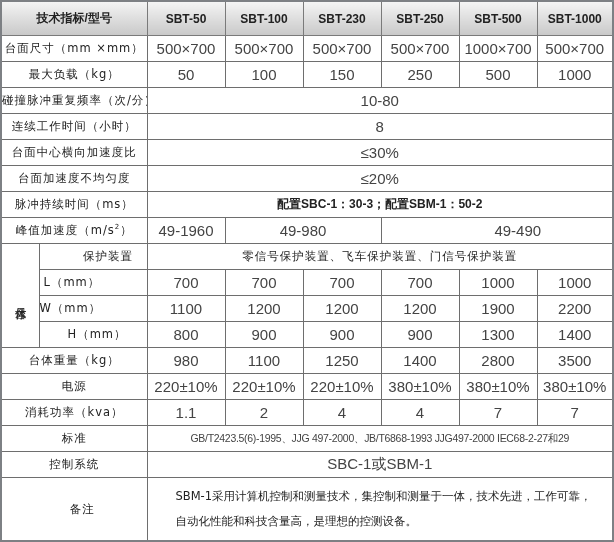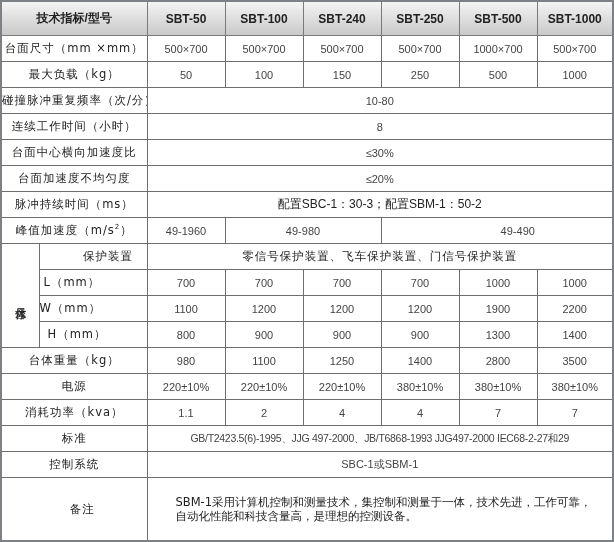--- a/index.html
+++ b/index.html
@@ -18,24 +18,24 @@
   }
   table.spec th {
     height: 33px;
     background: linear-gradient(to bottom, #f4f4f4 0%, #dcdcdc 55%, #c9c9c9 100%);
     font-family: "Liberation Sans", sans-serif;
     font-weight: bold; font-size: 12px; color: #222;
     border-color: #7a7a7a;
   }
   table.spec tr.r td { height: 25px; }
   .lbl { font-size: 11.5px; color: #222; letter-spacing: 1px; }
-  .val { font-family: "Liberation Sans", sans-serif; font-size: 11px; color: #444; }
-  .val-strong { font-family: "Liberation Sans", sans-serif; font-size: 12px; color: #222; }
+  .val { font-family: "Liberation Sans", sans-serif; font-size: 15px; color: #444; }
+  .val-strong { font-family: "Liberation Sans", sans-serif; font-size: 12px; color: #222; font-weight: bold; }
   .vertical { writing-mode: vertical-rl; text-orientation: upright; font-size: 11.5px; color: #222; letter-spacing: 0px; }
-  .note { text-align: left !important; white-space: normal !important; padding: 4px 10px 4px 28px !important; font-size: 11.5px; line-height: 14px; color: #222; }
+  .note { text-align: left !important; white-space: normal !important; padding: 4px 10px 4px 28px !important; font-size: 11.5px; line-height: 25px; color: #222; }
   .left-pad { text-align: right; padding-left: 44px !important; }
   tr.tall td { height: 54px; padding-left: 16px; }
   sup { font-size: 7px; }
 </style>
 </head>
 <body>
 
 <div class="wrap">
 <table class="spec">
   <colgroup>
@@ -47,21 +47,21 @@
     <col style="width:78px">
     <col style="width:78px">
     <col style="width:76px">
   </colgroup>
 
   <tbody>
         <tr>
     <th colspan="2">技术指标/型号</th>
     <th>SBT-50</th>
     <th>SBT-100</th>
-    <th>SBT-240</th>
+    <th>SBT-230</th>
     <th>SBT-250</th>
     <th>SBT-500</th>
     <th>SBT-1000</th>
   </tr>
 
   <tr class="r">
     <td colspan="2" class="lbl">台面尺寸（mm ×mm）</td>
     <td class="val">500×700</td>
     <td class="val">500×700</td>
     <td class="val">500×700</td>
@@ -132,21 +132,21 @@
     <td class="lbl" style="text-align:left;">W（mm）</td>
     <td class="val">1100</td>
     <td class="val">1200</td>
     <td class="val">1200</td>
     <td class="val">1200</td>
     <td class="val">1900</td>
     <td class="val">2200</td>
   </tr>
 
   <tr class="r">
-    <td class="lbl" style="text-align:left;padding-left:8px;">H（mm）</td>
+    <td class="lbl" style="text-align:left;padding-left:28px;">H（mm）</td>
     <td class="val">800</td>
     <td class="val">900</td>
     <td class="val">900</td>
     <td class="val">900</td>
     <td class="val">1300</td>
     <td class="val">1400</td>
   </tr>
 
   <tr class="r">
     <td colspan="2" class="lbl">台体重量（kg）</td>

